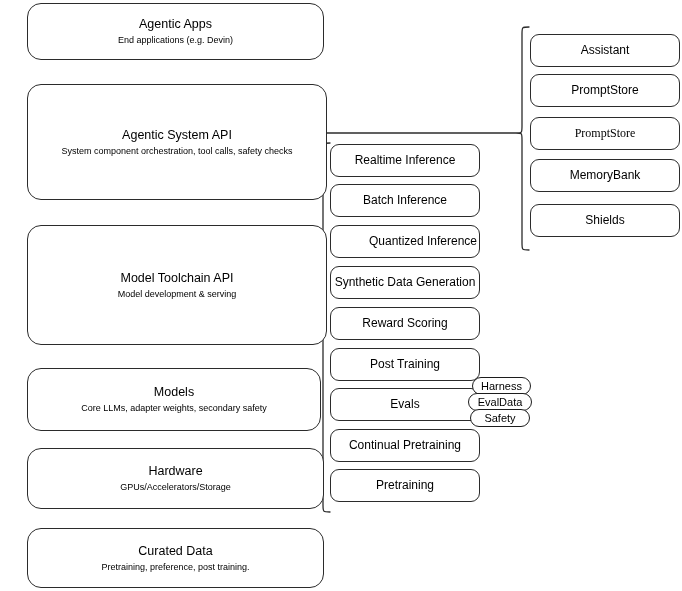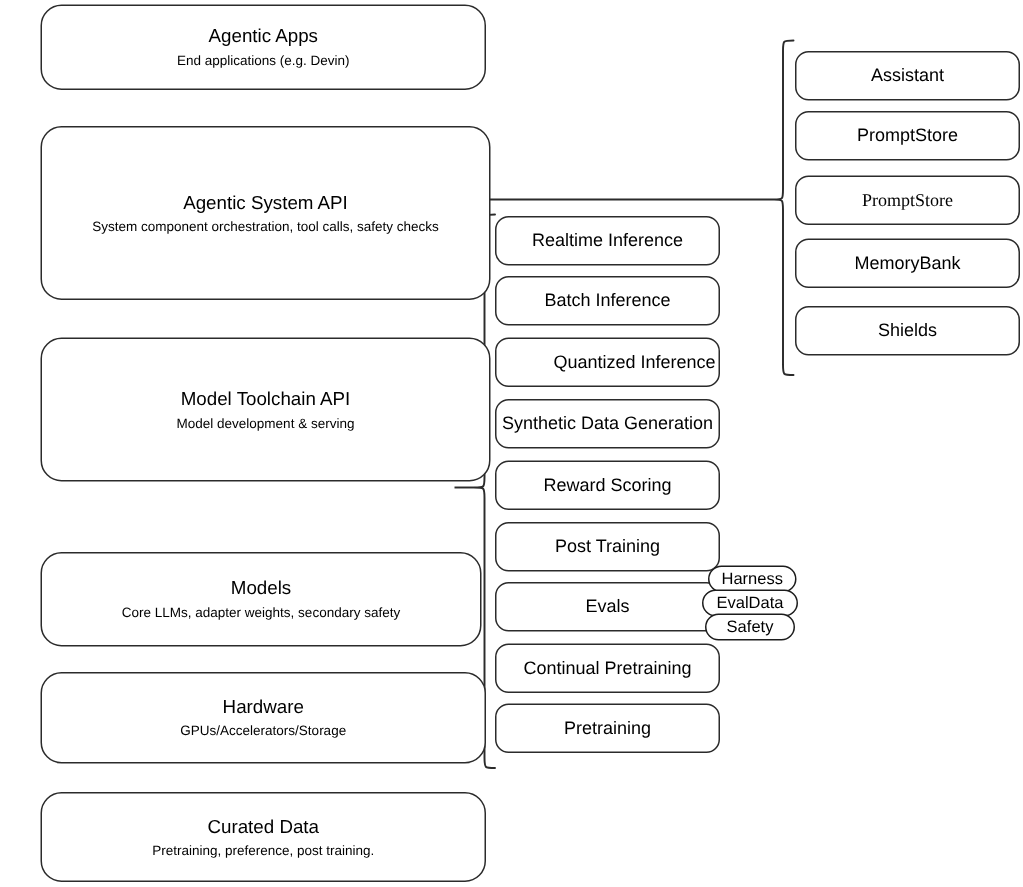--- a/index.html
+++ b/index.html
@@ -91,21 +91,21 @@
   <div class="node layer-node" style="left:3px; top:3px; width:297px; height:57px;">
     <div class="title">Agentic Apps</div>
     <div class="subtitle">End applications (e.g. Devin)</div>
   </div>
 
   <div class="node layer-node" style="left:3px; top:84px; width:300px; height:116px;">
     <div class="title">Agentic System API</div>
     <div class="subtitle">System component orchestration, tool calls, safety checks</div>
   </div>
 
-  <div class="node layer-node" style="left:3px; top:225px; width:300px; height:96px;">
+  <div class="node layer-node" style="left:3px; top:225px; width:300px; height:120px;">
     <div class="title">Model Toolchain API</div>
     <div class="subtitle">Model development &amp; serving</div>
   </div>
 
   <div class="node layer-node" style="left:3px; top:368px; width:294px; height:63px;">
     <div class="title">Models</div>
     <div class="subtitle">Core LLMs, adapter weights, secondary safety</div>
   </div>
 
   <div class="node layer-node" style="left:3px; top:448px; width:297px; height:61px;">

